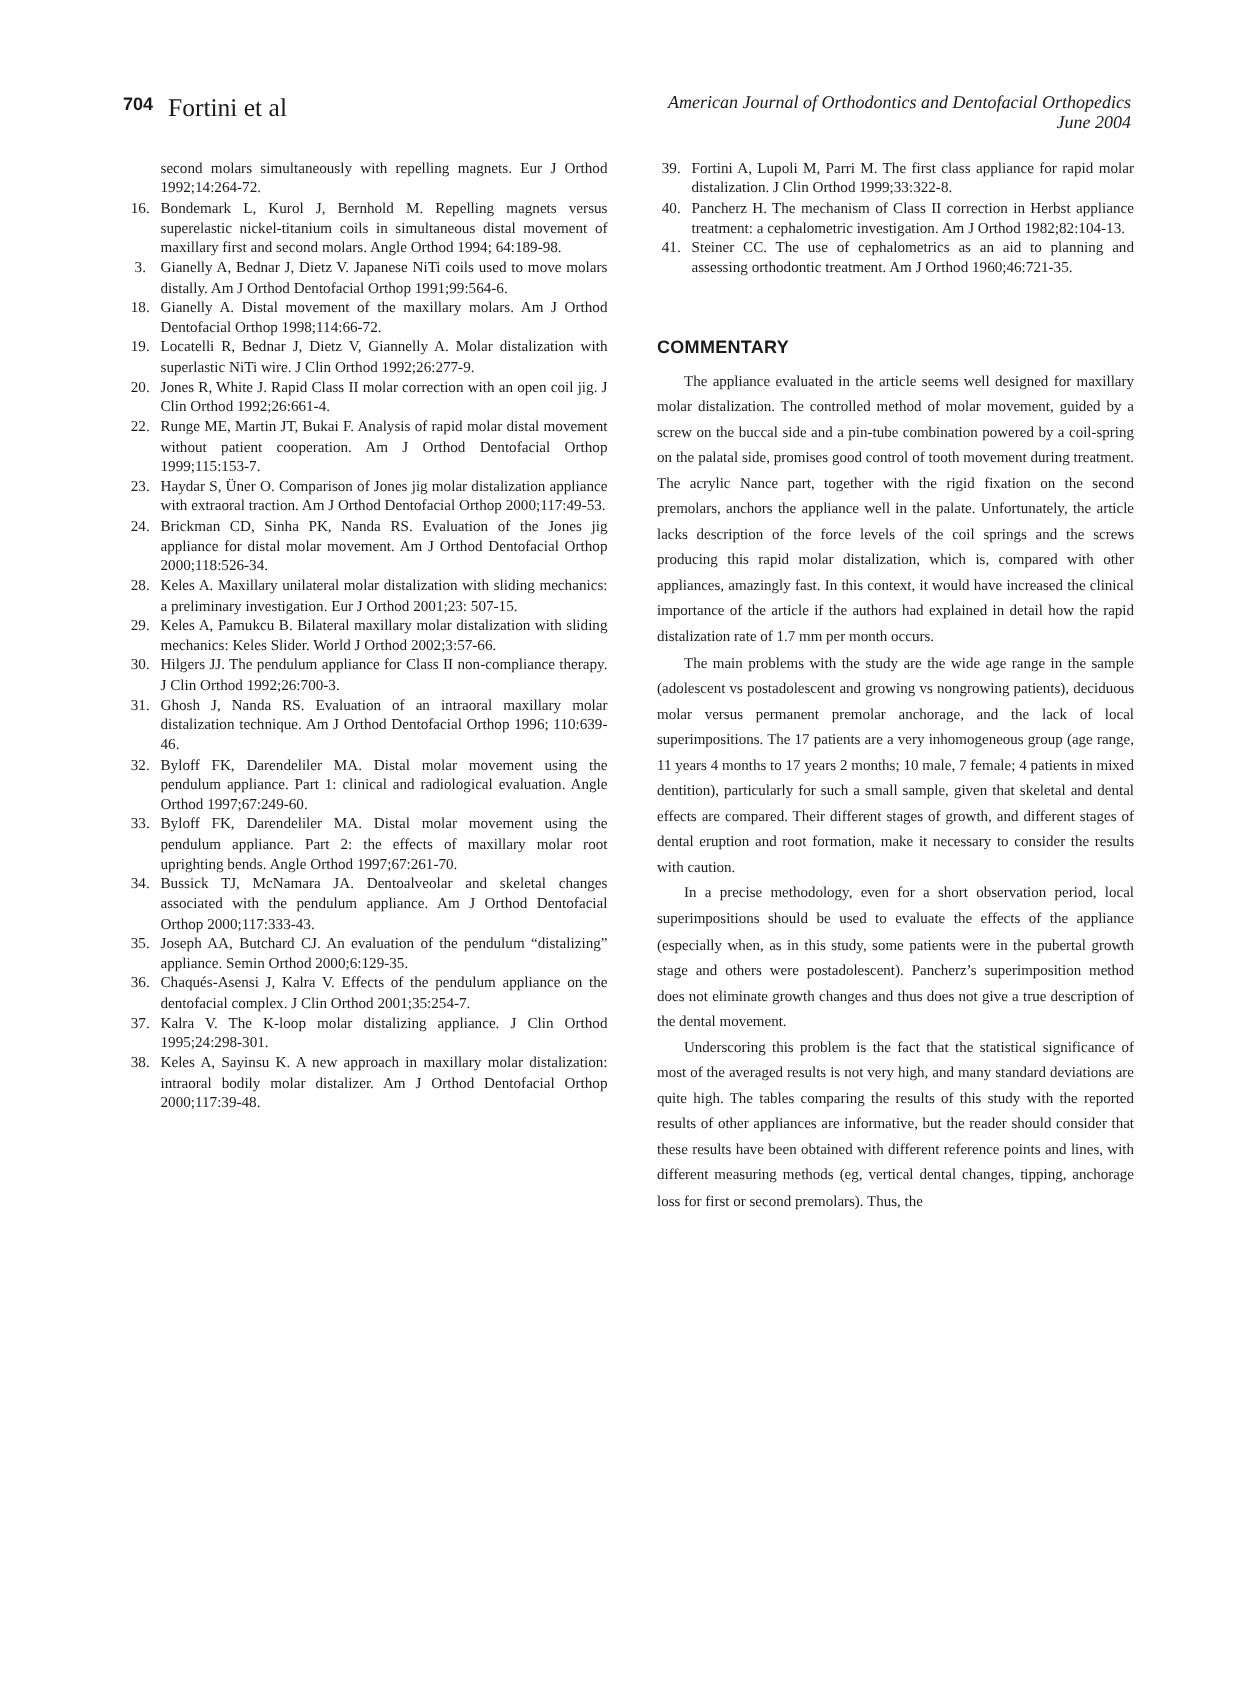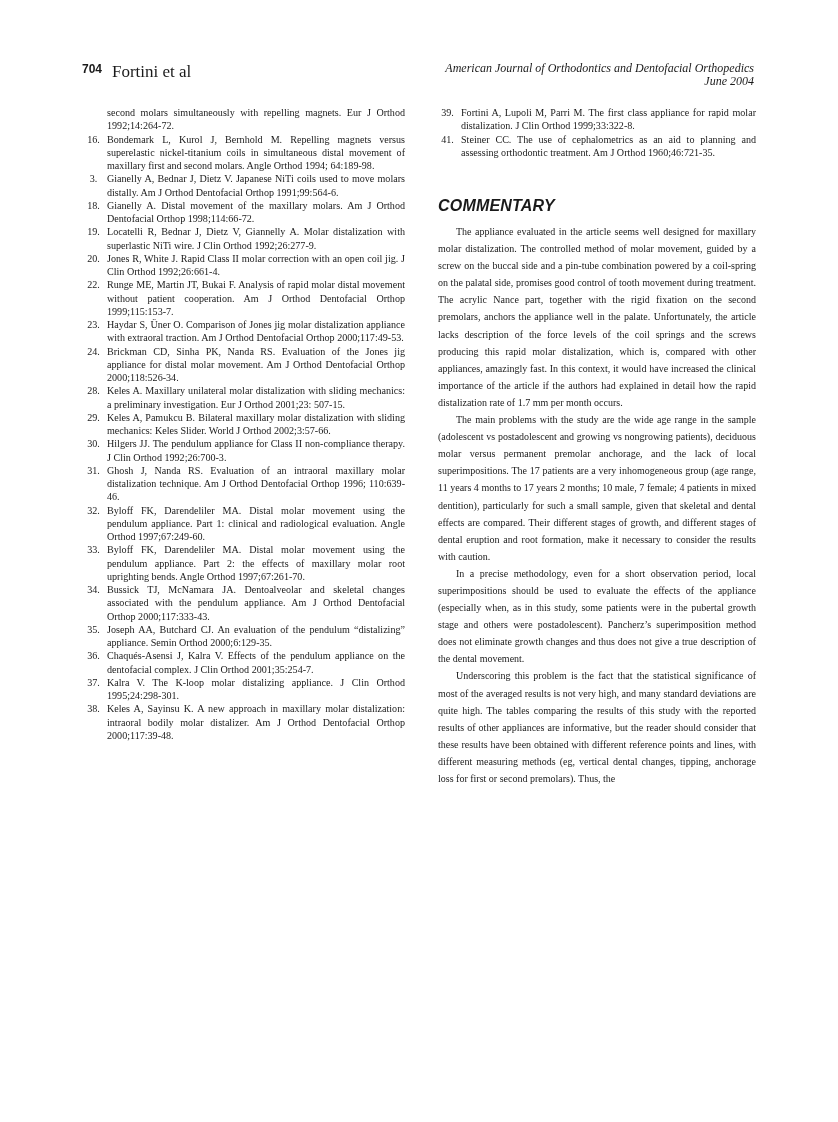--- a/index.html
+++ b/index.html
@@ -8,21 +8,21 @@
   .pagenum { position: absolute; left: 0; top: 0; font-family: "Liberation Sans", sans-serif; font-weight: bold; font-size: 12px; }
   .author { position: absolute; left: 30px; top: 0; font-size: 17px; }
   .journal { position: absolute; right: 0; top: 0; text-align: right; font-style: italic; font-size: 12px; line-height: 13px; }
   .col { position: absolute; top: 106px; font-family: "Liberation Serif", serif; }
   .col-left { left: 84px; width: 321px; }
   .col-right { left: 438px; width: 318px; }
   .refs { list-style: none; margin: 0; padding: 0; font-size: 10.1px; line-height: 13.25px; text-align: justify; }
   .refs li { position: relative; padding-left: 23px; margin: 0; }
   .refs li .num { position: absolute; left: 0; top: 0; width: 19px; text-align: center; }
   .refs li.cont { padding-left: 23px; }
-  .commentary-title { font-family: "Liberation Sans", sans-serif; font-weight: bold; font-size: 16px; margin: 38px 0 8px 0; letter-spacing: 0.2px; font-style: italic; }
+  .commentary-title { font-family: "Liberation Sans", sans-serif; font-weight: bold; font-size: 12px; margin: 38px 0 8px 0; letter-spacing: 0.2px; }
   .para { font-size: 10px; line-height: 17.1px; text-align: justify; margin: 0; text-indent: 18px; }
 </style>
 </head>
 <body>
 
 <div class="header">
   <span class="pagenum">704</span>
   <span class="author">Fortini et al</span>
   <div class="journal">
     <div>American Journal of Orthodontics and Dentofacial Orthopedics</div>
@@ -51,20 +51,21 @@
     <li><span class="num">35.</span><span>Joseph AA, Butchard CJ. An evaluation of the pendulum “distalizing” appliance. Semin Orthod 2000;6:129-35.</span></li>
     <li><span class="num">36.</span><span>Chaqués-Asensi J, Kalra V. Effects of the pendulum appliance on the dentofacial complex. J Clin Orthod 2001;35:254-7.</span></li>
     <li><span class="num">37.</span><span>Kalra V. The K-loop molar distalizing appliance. J Clin Orthod 1995;24:298-301.</span></li>
     <li><span class="num">38.</span><span>Keles A, Sayinsu K. A new approach in maxillary molar distalization: intraoral bodily molar distalizer. Am J Orthod Dentofacial Orthop 2000;117:39-48.</span></li>
   </ol>
 </div>
 
 <div class="col col-right">
   <ol class="refs">
     <li><span class="num">39.</span><span>Fortini A, Lupoli M, Parri M. The first class appliance for rapid molar distalization. J Clin Orthod 1999;33:322-8.</span></li>
+    <li><span class="num">40.</span><span>Pancherz H. The mechanism of Class II correction in Herbst appliance treatment: a cephalometric investigation. Am J Orthod 1982;82:104-13.</span></li>
     <li><span class="num">41.</span><span>Steiner CC. The use of cephalometrics as an aid to planning and assessing orthodontic treatment. Am J Orthod 1960;46:721-35.</span></li>
   </ol>
   <div class="commentary-title">COMMENTARY</div>
   <p class="para">The appliance evaluated in the article seems well designed for maxillary molar distalization. The controlled method of molar movement, guided by a screw on the buccal side and a pin-tube combination powered by a coil-spring on the palatal side, promises good control of tooth movement during treatment. The acrylic Nance part, together with the rigid fixation on the second premolars, anchors the appliance well in the palate. Unfortunately, the article lacks description of the force levels of the coil springs and the screws producing this rapid molar distalization, which is, compared with other appliances, amazingly fast. In this context, it would have increased the clinical importance of the article if the authors had explained in detail how the rapid distalization rate of 1.7 mm per month occurs.</p>
   <p class="para">The main problems with the study are the wide age range in the sample (adolescent vs postadolescent and growing vs nongrowing patients), deciduous molar versus permanent premolar anchorage, and the lack of local superimpositions. The 17 patients are a very inhomogeneous group (age range, 11 years 4 months to 17 years 2 months; 10 male, 7 female; 4 patients in mixed dentition), particularly for such a small sample, given that skeletal and dental effects are compared. Their different stages of growth, and different stages of dental eruption and root formation, make it necessary to consider the results with caution.</p>
   <p class="para">In a precise methodology, even for a short observation period, local superimpositions should be used to evaluate the effects of the appliance (especially when, as in this study, some patients were in the pubertal growth stage and others were postadolescent). Pancherz’s superimposition method does not eliminate growth changes and thus does not give a true description of the dental movement.</p>
   <p class="para">Underscoring this problem is the fact that the statistical significance of most of the averaged results is not very high, and many standard deviations are quite high. The tables comparing the results of this study with the reported results of other appliances are informative, but the reader should consider that these results have been obtained with different reference points and lines, with different measuring methods (eg, vertical dental changes, tipping, anchorage loss for first or second premolars). Thus, the</p>
 </div>
 
 </body></html>

